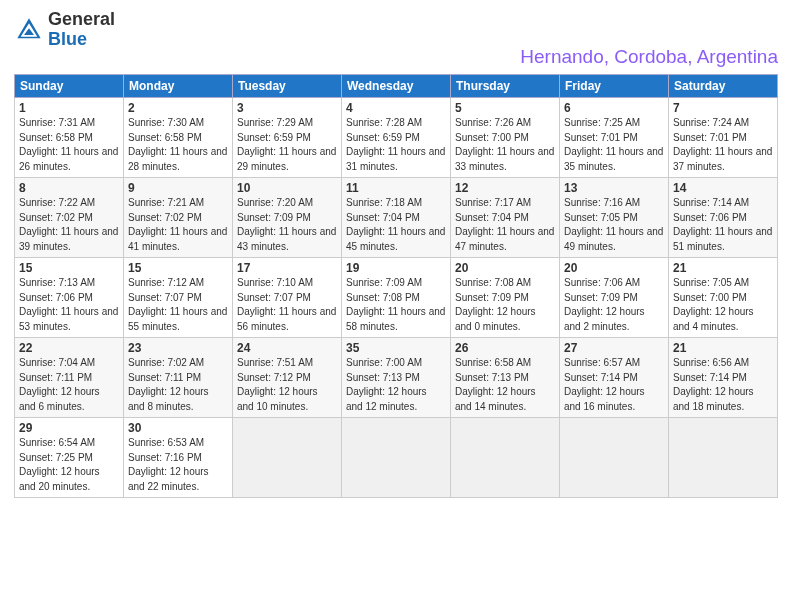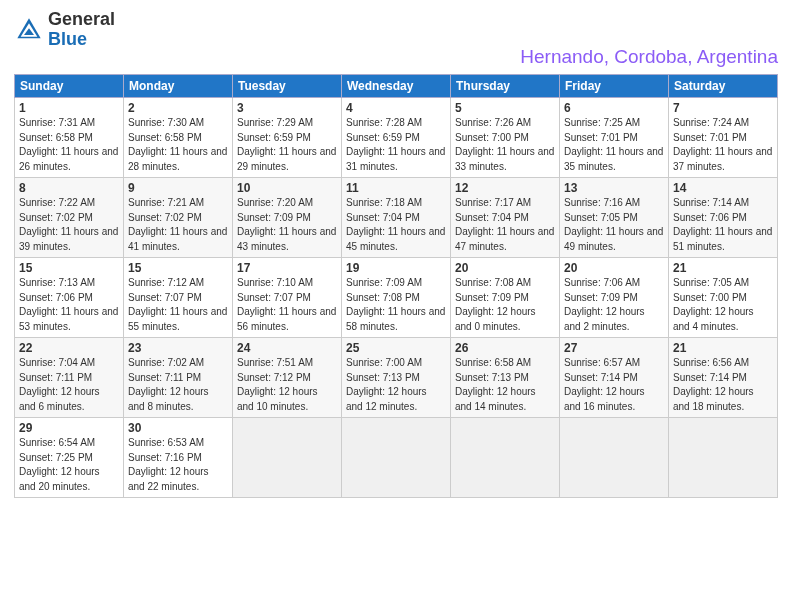--- a/index.html
+++ b/index.html
@@ -296,21 +296,21 @@
 and 8 minutes.</div>
           </td>
           <td>
             <span class="day-num">24</span>
             <div class="day-info">Sunrise: 7:51 AM
 Sunset: 7:12 PM
 Daylight: 12 hours
 and 10 minutes.</div>
           </td>
           <td>
-            <span class="day-num">25</span>
+            <span class="day-num">35</span>
             <div class="day-info">Sunrise: 7:00 AM
 Sunset: 7:13 PM
 Daylight: 12 hours
 and 12 minutes.</div>
           </td>
           <td>
             <span class="day-num">26</span>
             <div class="day-info">Sunrise: 6:58 AM
 Sunset: 7:13 PM
 Daylight: 12 hours

